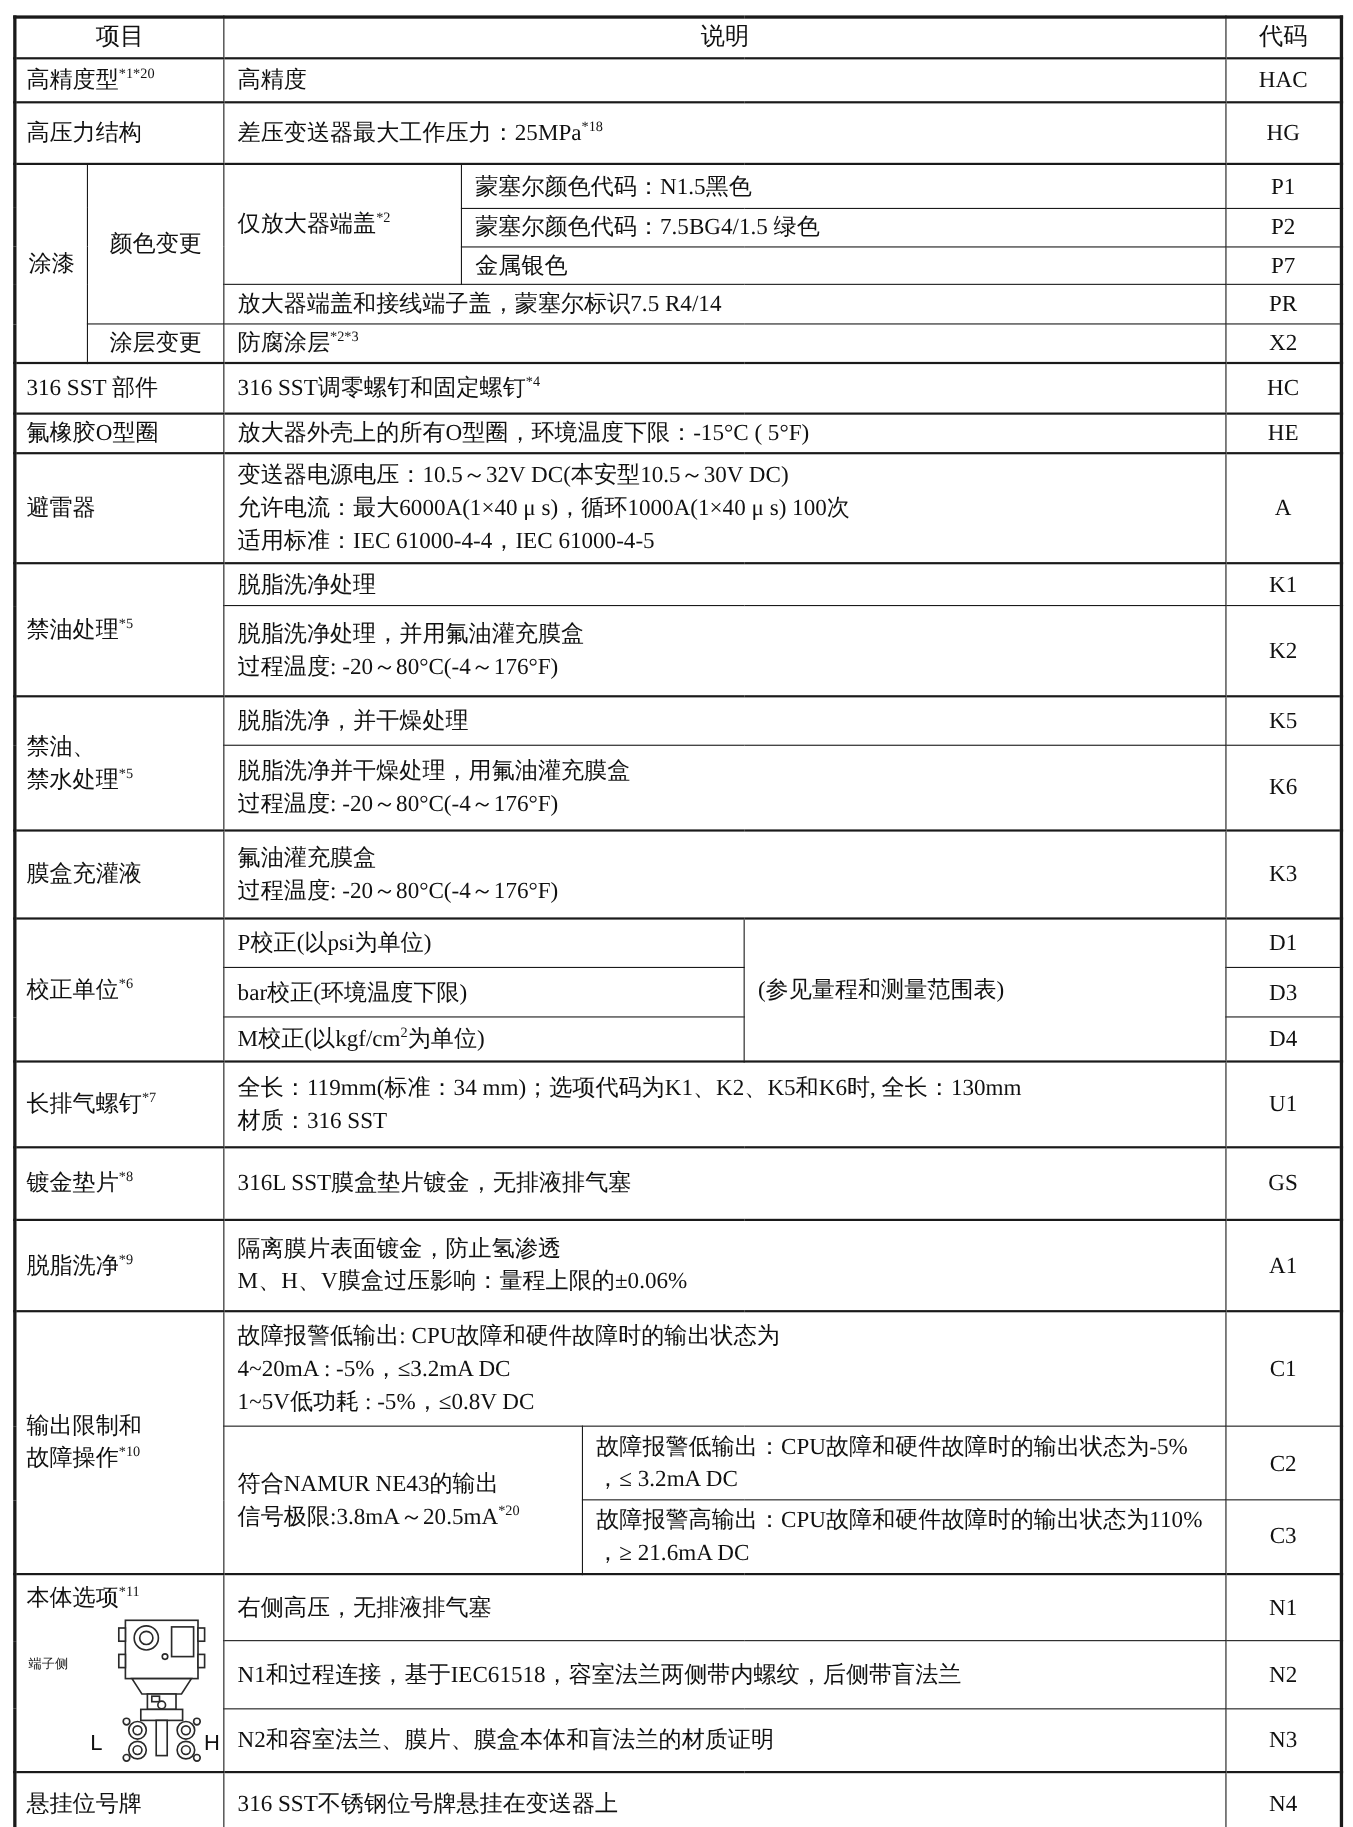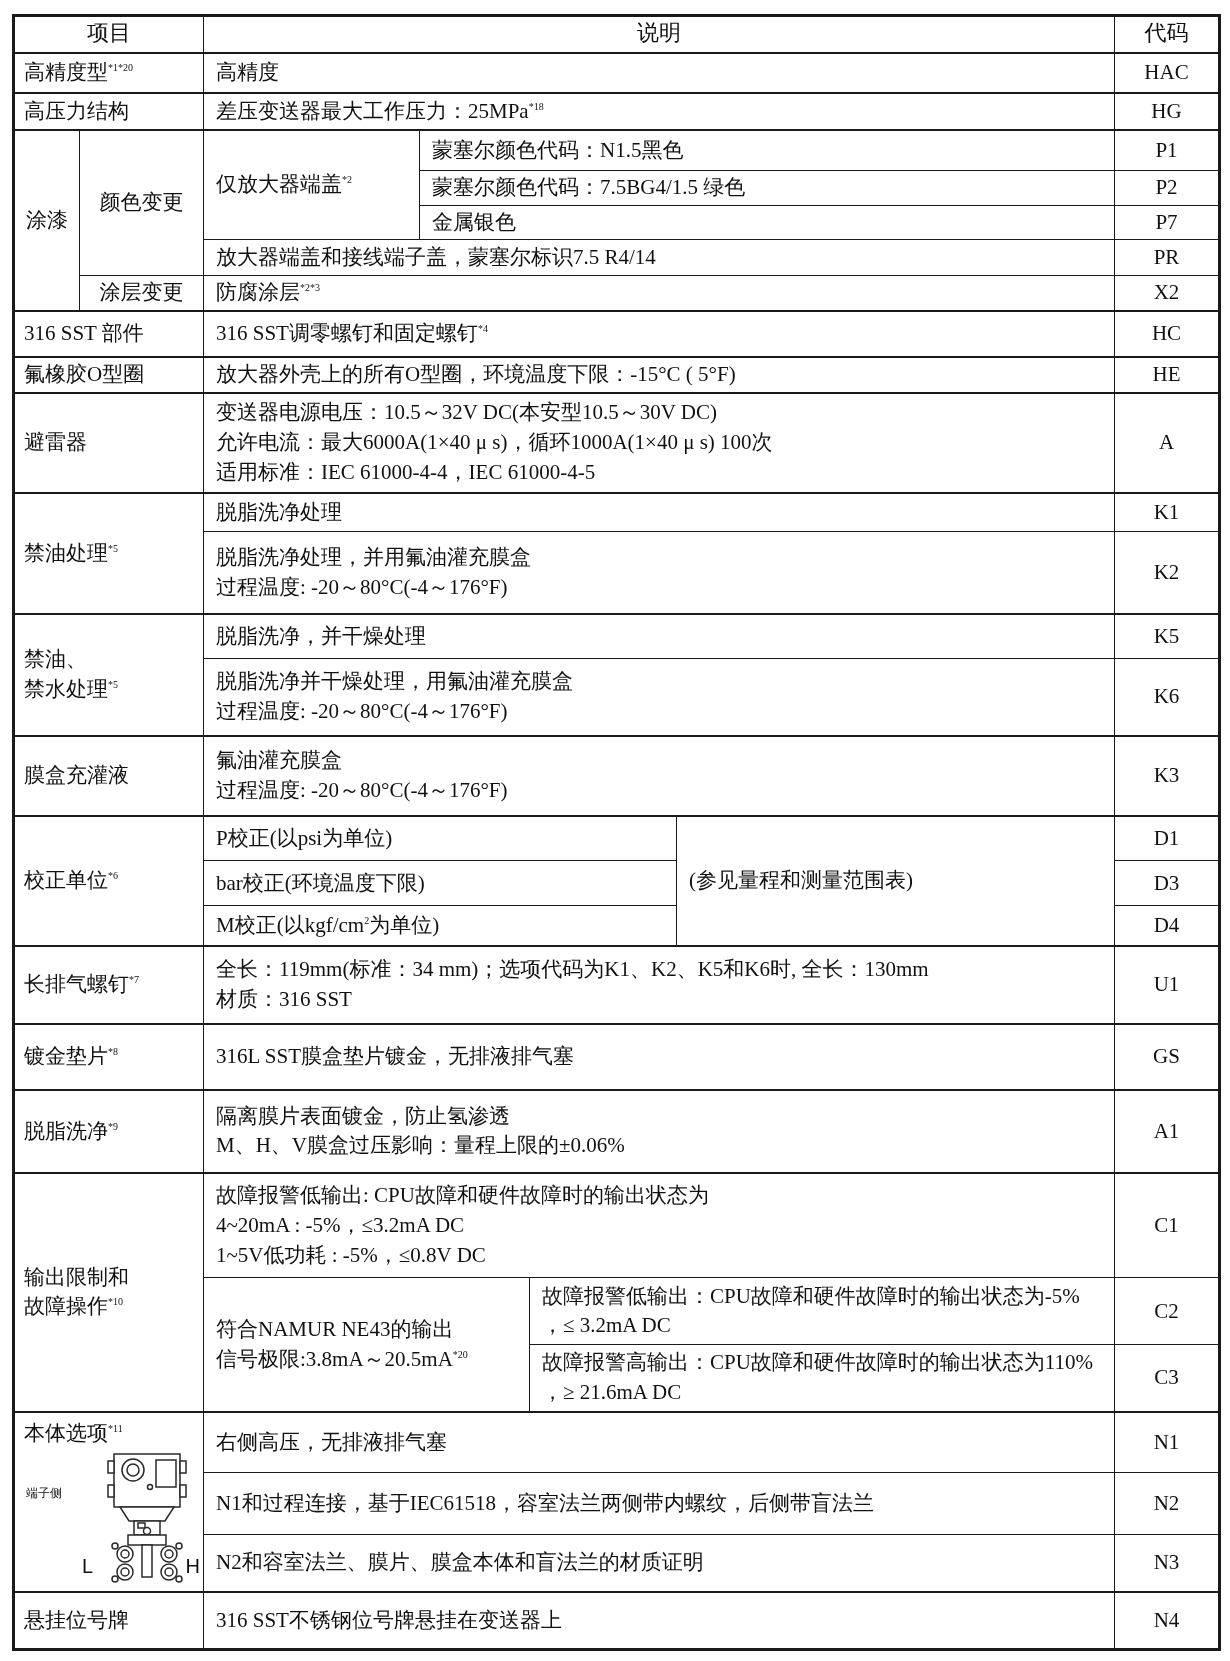--- a/index.html
+++ b/index.html
@@ -24,21 +24,21 @@
     vertical-align:middle;
     padding:2px 10px;
     overflow:hidden;
   }
   tr.g > td, tr.g > th{border-top-width:2.5px;}
   th{font-size:22px;text-align:center;padding:2px 4px;font-family:Liberation Mono, monospace;}
   td.item{text-align:left;padding-left:9px;}
   td.code{text-align:center;padding:2px 17px;}
   td.ctr{text-align:center;padding:2px 4px;}
   td.desc{text-align:left;padding-left:12px;}
-  sup{font-size:10px;line-height:0;}
+  sup{font-size:13px;line-height:0;}
   .ln{display:block;}
   td.body-opt{vertical-align:top;padding-top:6px;position:relative;}
   .drawing-wrap{position:relative;width:178px;height:138px;margin-top:2px;}
   .terminal-label{position:absolute;left:2px;top:34px;font-size:12px;}
   .lh-label{position:absolute;font-size:20px;font-family:"Liberation Sans","DejaVu Sans",sans-serif;}
   .label-l{left:58px;bottom:8px;}
   .label-h{right:2px;bottom:8px;}
   .tx-svg{position:absolute;left:68px;top:0;}
   .tx-svg *{stroke:#2a2a2a;fill:#ffffff;stroke-width:1.5;}
 </style>
@@ -63,21 +63,21 @@
     <th colspan="4">说明</th>
     <th>代码</th>
   </tr>
 
   <tr class="g" style="height:40px">
     <td colspan="2" class="item"><span>高精度型</span><sup>*1*20</sup></td>
     <td colspan="4" class="desc"><span>高精度</span></td>
     <td class="code">HAC</td>
   </tr>
 
-  <tr class="g" style="height:37px">
+  <tr class="g" style="height:56px">
     <td colspan="2" class="item">高压力结构</td>
     <td colspan="4" class="desc"><span>差压变送器最大工作压力：25MPa</span><sup>*18</sup></td>
     <td class="code">HG</td>
   </tr>
 
   <tr class="g" style="height:40px">
     <td rowspan="5" class="ctr">涂漆</td>
     <td rowspan="4" class="ctr">颜色变更</td>
     <td rowspan="3" class="desc"><span>仅放大器端盖</span><sup>*2</sup></td>
     <td colspan="3" class="desc">蒙塞尔颜色代码：N1.5黑色</td>

